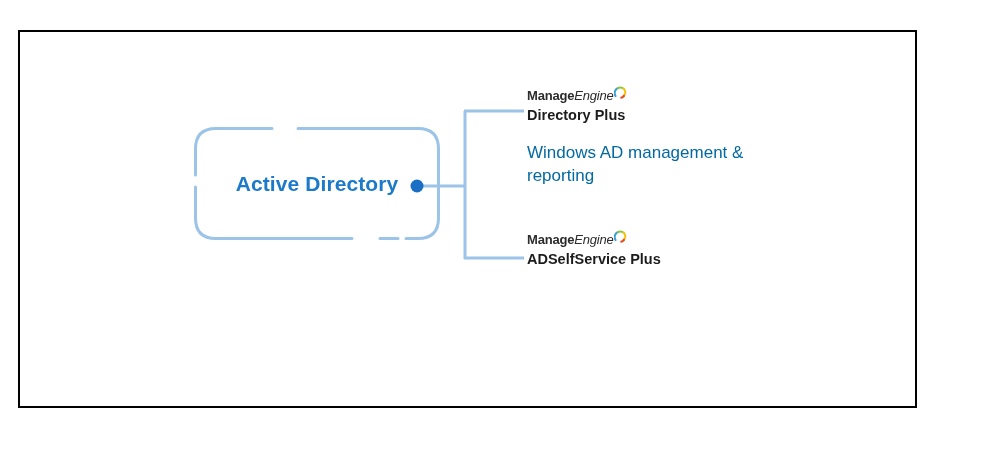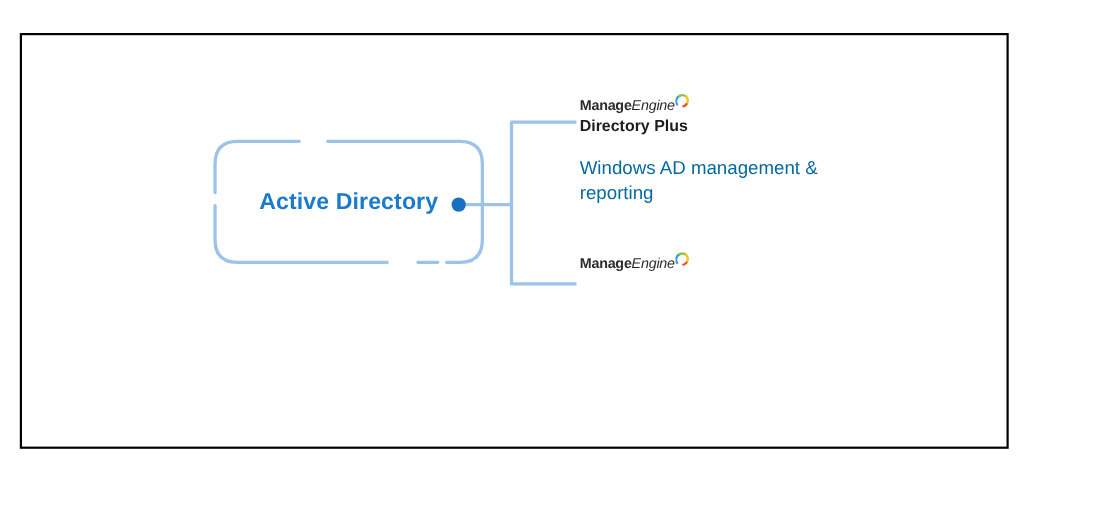--- a/index.html
+++ b/index.html
@@ -185,15 +185,16 @@
       <span class="brand-text"><span class="b-bold">Manage</span><span class="b-reg">Engine</span></span>
       <span class="brand-swirl">
         <svg width="13" height="13" viewBox="0 0 26 26" fill="none">
           <path d="M3 20 A 11 11 0 0 1 8 4" stroke="#3aa0d6" stroke-width="4.2" fill="none" stroke-linecap="round"></path>
           <path d="M8 4 A 11 11 0 0 1 19.5 5.5" stroke="#8cc63f" stroke-width="4.2" fill="none" stroke-linecap="round"></path>
           <path d="M19.5 5.5 A 11 11 0 0 1 20 19.5" stroke="#f5c518" stroke-width="4.2" fill="none" stroke-linecap="round"></path>
           <path d="M20 19.5 A 11 11 0 0 1 14.5 23.4" stroke="#e8502a" stroke-width="4.2" fill="none" stroke-linecap="round"></path>
         </svg>
       </span>
     </div>
+    <div class="product-name"><span class="p-bold">ADSelfService</span><span class="p-reg">&nbsp;</span><span class="p-reg">Plus</span></div>
   </div>
 
 </div>
 
 </body></html>

